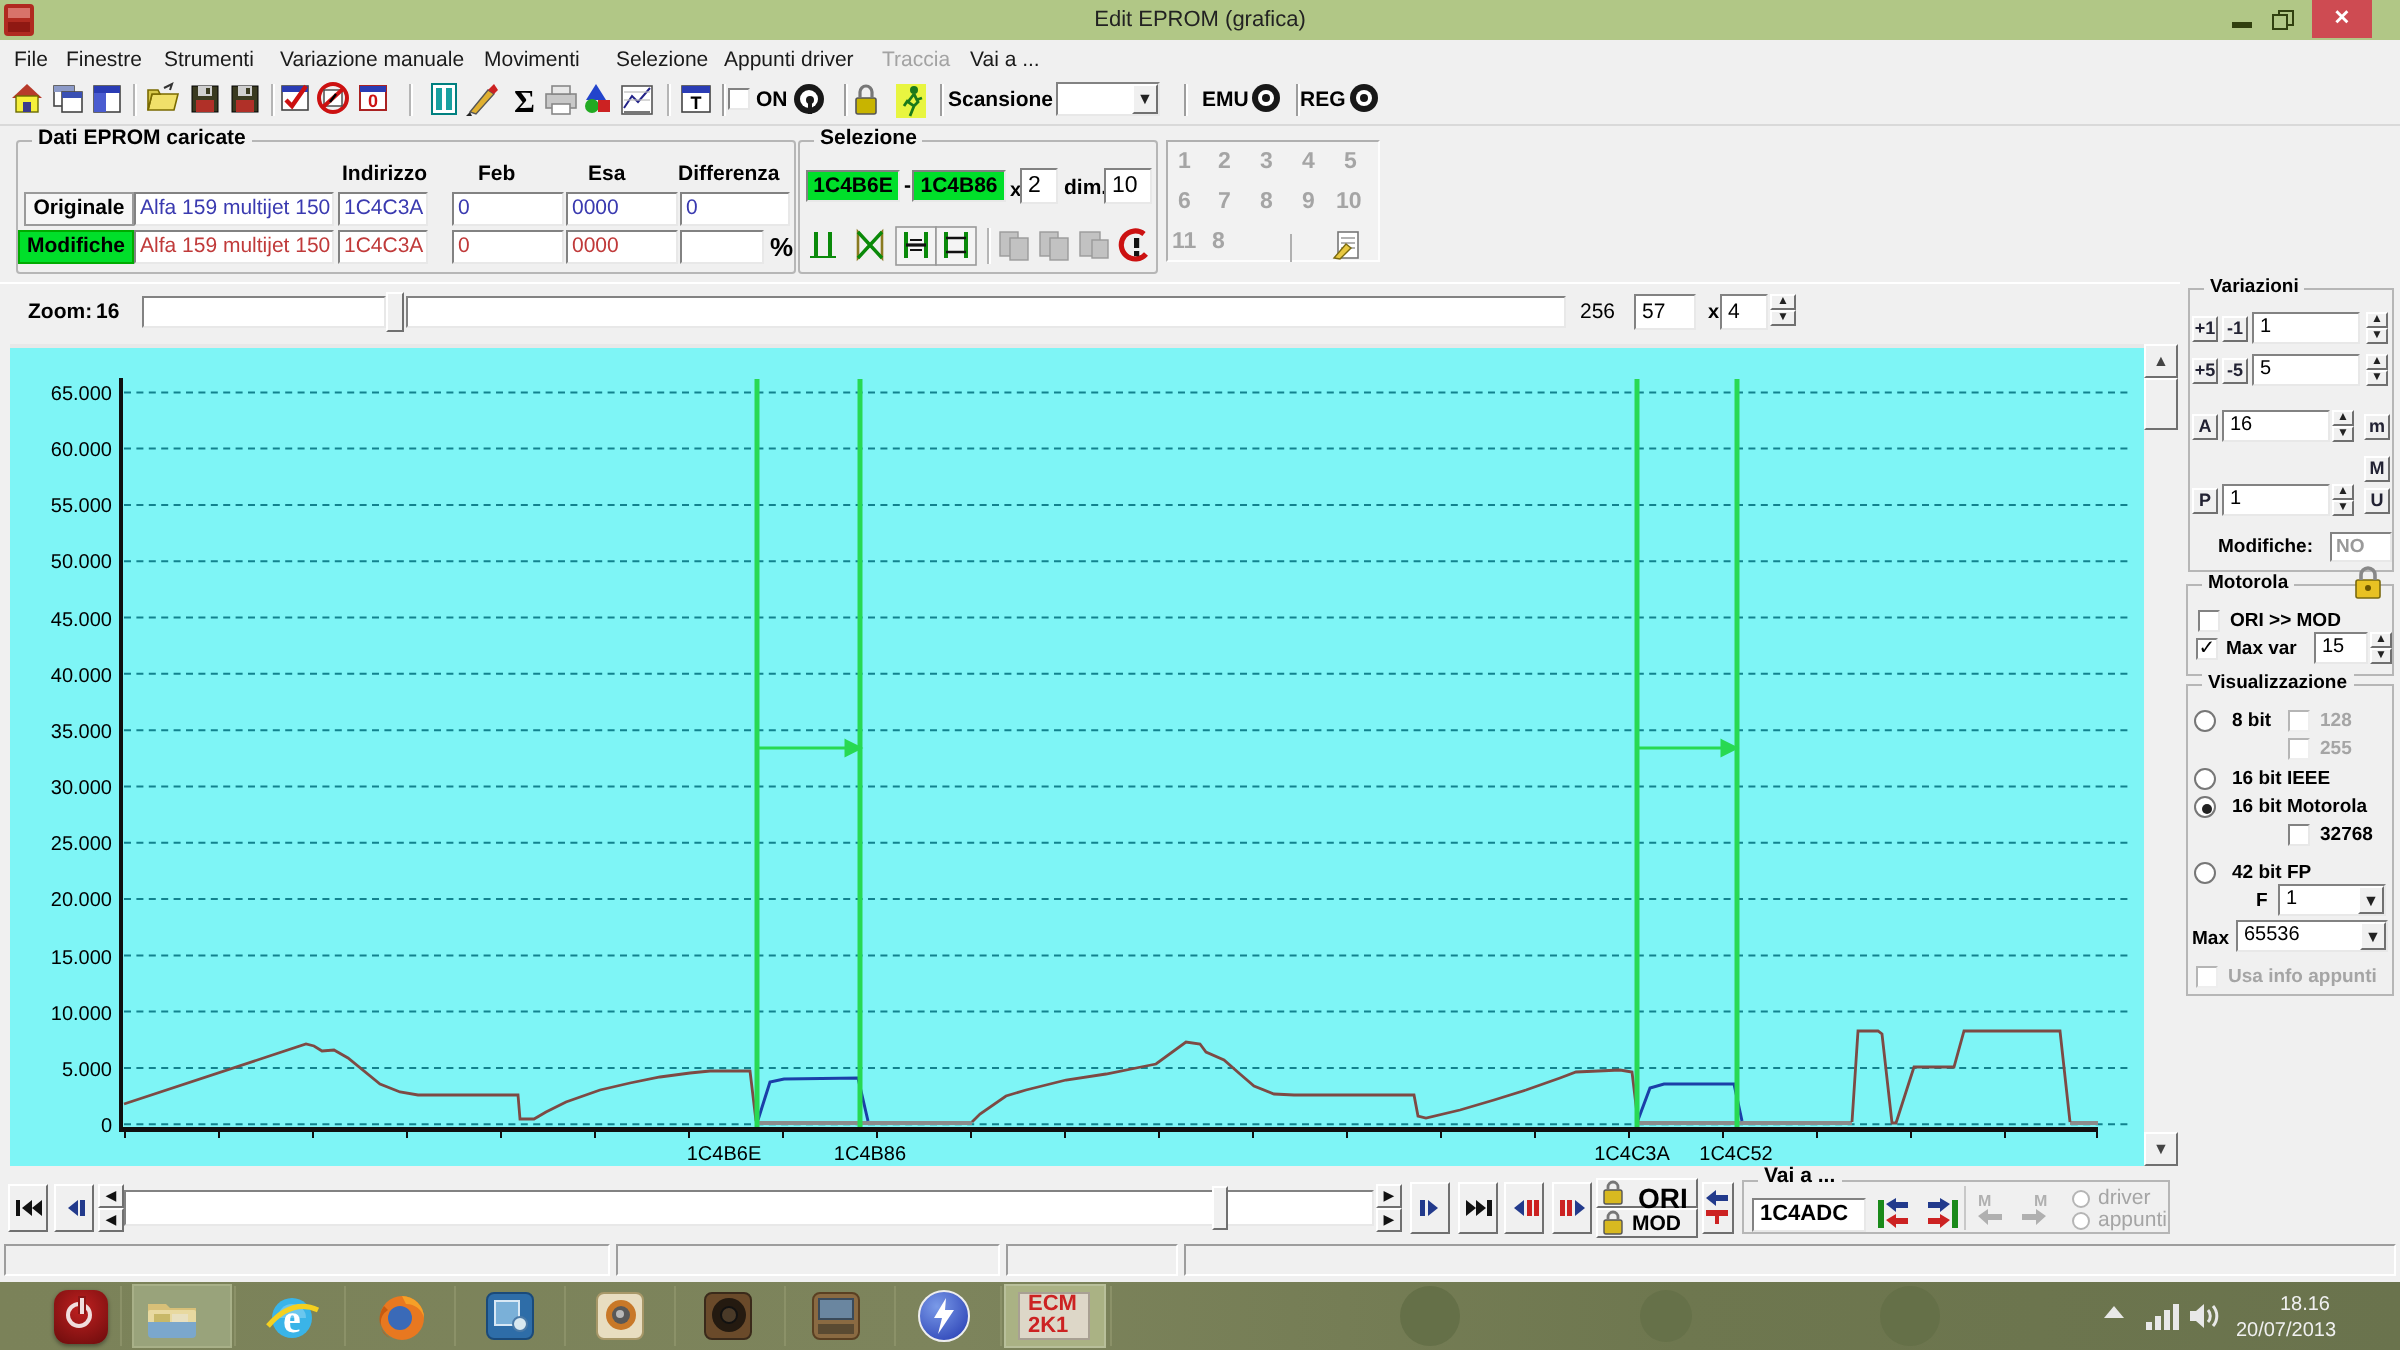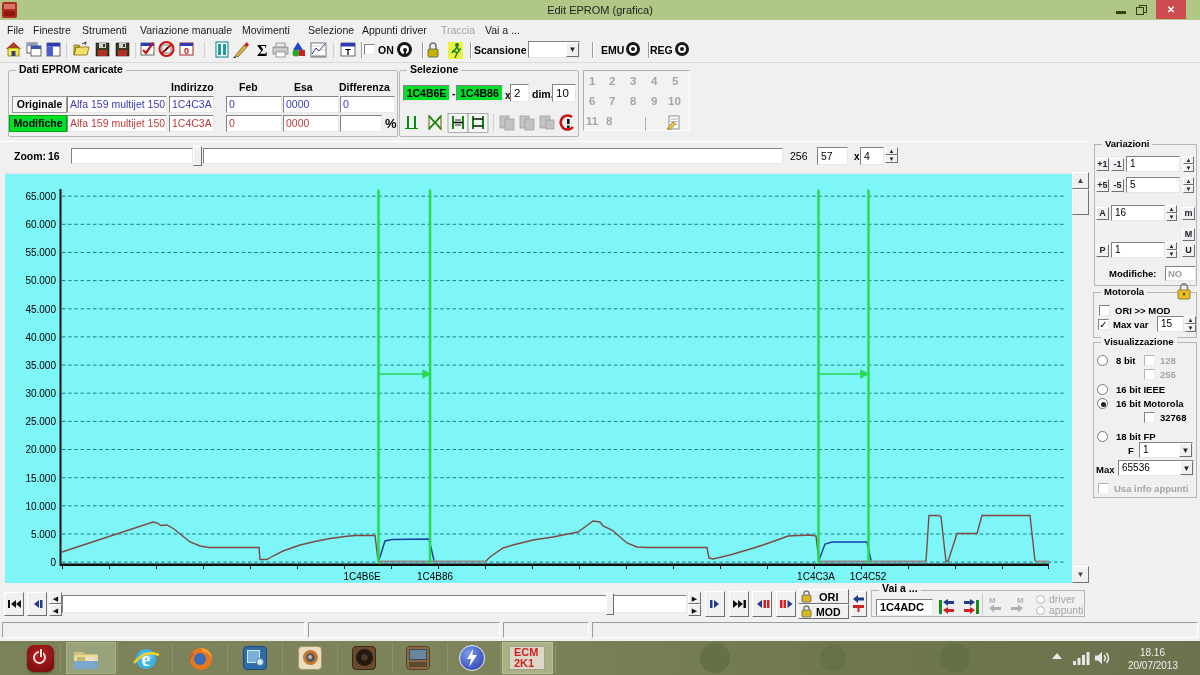--- a/index.html
+++ b/index.html
@@ -442,21 +442,21 @@
     <div class="cb" style="left:50px;top:26px;border-color:#b5b5b5 #eee #eee #b5b5b5"></div>
     <span class="abs b f9" style="left:66px;top:26px;color:#a5a5a5">255</span>
     <div class="rad" style="left:3px;top:41px"></div>
     <span class="abs b f9" style="left:22px;top:41px">16 bit IEEE</span>
     <div class="rad" style="left:3px;top:55px"></div>
     <div class="abs" style="left:7px;top:59px;width:5px;height:5px;border-radius:50%;background:#222"></div>
     <span class="abs b f9" style="left:22px;top:55px">16 bit Motorola</span>
     <div class="cb" style="left:50px;top:69px"></div>
     <span class="abs b f9" style="left:66px;top:69px">32768</span>
     <div class="rad" style="left:3px;top:88px"></div>
-    <span class="abs b f9" style="left:22px;top:88px">18 bit FP</span>
+    <span class="abs b f9" style="left:22px;top:88px">42 bit FP</span>
     <span class="abs b f9" style="left:34px;top:102px">F</span>
     <div class="sunk abs f11" style="left:45px;top:99px;width:54px;height:16px;line-height:14px;padding-left:3px">1<div class="ddb">▼</div></div>
     <span class="abs b f9" style="left:2px;top:121px">Max</span>
     <div class="sunk abs f11" style="left:24px;top:117px;width:76px;height:16px;line-height:14px;padding-left:3px">65536<div class="ddb">▼</div></div>
     <div class="cb" style="left:4px;top:140px;border-color:#b5b5b5 #eee #eee #b5b5b5"></div>
     <span class="abs b f9" style="left:20px;top:140px;color:#a5a5a5">Usa info appunti</span>
   </div>
 </div>
 
 <div class="abs" style="left:0;top:588px;width:1200px;height:32px;background:#f0f0f0" id="navrow">
@@ -502,21 +502,21 @@
         <rect x="6.5" y="8" width="2.5" height="8" fill="#c22"></rect>
         <polygon points="10.5,8 15.5,12 10.5,16" fill="#223a8c"></polygon>
       </svg></div>
   <div class="abs" style="left:798px;top:1px;width:51px;height:30px">
     <div class="raise abs" style="left:0;top:0;width:51px;height:15px"></div>
     <div class="raise abs" style="left:0;top:15px;width:51px;height:15px"></div>
     <svg class="abs" style="left:2px;top:1px" width="14" height="13" viewBox="0 0 14 13">
         <rect x="2" y="5" width="9" height="7" rx="1" fill="#d8b920" stroke="#555" stroke-width="0.7"></rect>
         <path d="M4 5 V3.5 a2.5 2.5 0 0 1 5 0 V5" fill="none" stroke="#777" stroke-width="1.4"></path>
       </svg>
-    <span class="abs b" style="left:21px;top:2px;font-size:11px">ORI</span>
+    <span class="abs b" style="left:21px;top:2px;font-size:14px">ORI</span>
     <svg class="abs" style="left:2px;top:16px" width="14" height="13" viewBox="0 0 14 13">
         <rect x="2" y="5" width="9" height="7" rx="1" fill="#d8b920" stroke="#555" stroke-width="0.7"></rect>
         <path d="M4 5 V3.5 a2.5 2.5 0 0 1 5 0 V5" fill="none" stroke="#777" stroke-width="1.4"></path>
       </svg>
     <span class="abs b" style="left:18px;top:17px;font-size:10.5px">MOD</span>
   </div>
   <div class="raise abs" style="left:851px;top:3px;width:16px;height:26px"><svg width="14" height="24" viewBox="0 0 14 24">
         <polygon points="1,7 6,3 6,5.5 12,5.5 12,8.5 6,8.5 6,11" fill="#223a8c"></polygon>
         <rect x="1" y="13" width="11" height="3" fill="#c22"></rect>
         <rect x="5.5" y="16" width="2" height="4" fill="#c22"></rect>
@@ -635,14 +635,14 @@
         <rect x="5.5" y="8" width="3" height="7"></rect>
         <rect x="10" y="5" width="3" height="10"></rect>
         <rect x="14.5" y="2" width="3" height="13"></rect>
       </g>
     </svg>
   <svg class="abs" style="left:1094px;top:9px" width="18" height="16" viewBox="0 0 18 16">
       <polygon points="1,5.5 4,5.5 8,2 8,14 4,10.5 1,10.5" fill="#e8e8e8"></polygon>
       <path d="M10 5 a4.5 4.5 0 0 1 0 6 M12.5 3 a7.5 7.5 0 0 1 0 10" stroke="#e8e8e8" stroke-width="1.5" fill="none"></path>
     </svg>
   <div class="abs f11" style="left:1105px;top:6px;width:60px;text-align:right;color:#f0f0f0">18.16</div>
-  <div class="abs f11" style="left:1108px;top:19px;width:70px;text-align:right;color:#f0f0f0">20/07/2013</div>
+  <div class="abs f11" style="left:1108px;top:19px;width:70px;text-align:center;color:#f0f0f0">20/07/2013</div>
 </div>
 
 </body></html>

